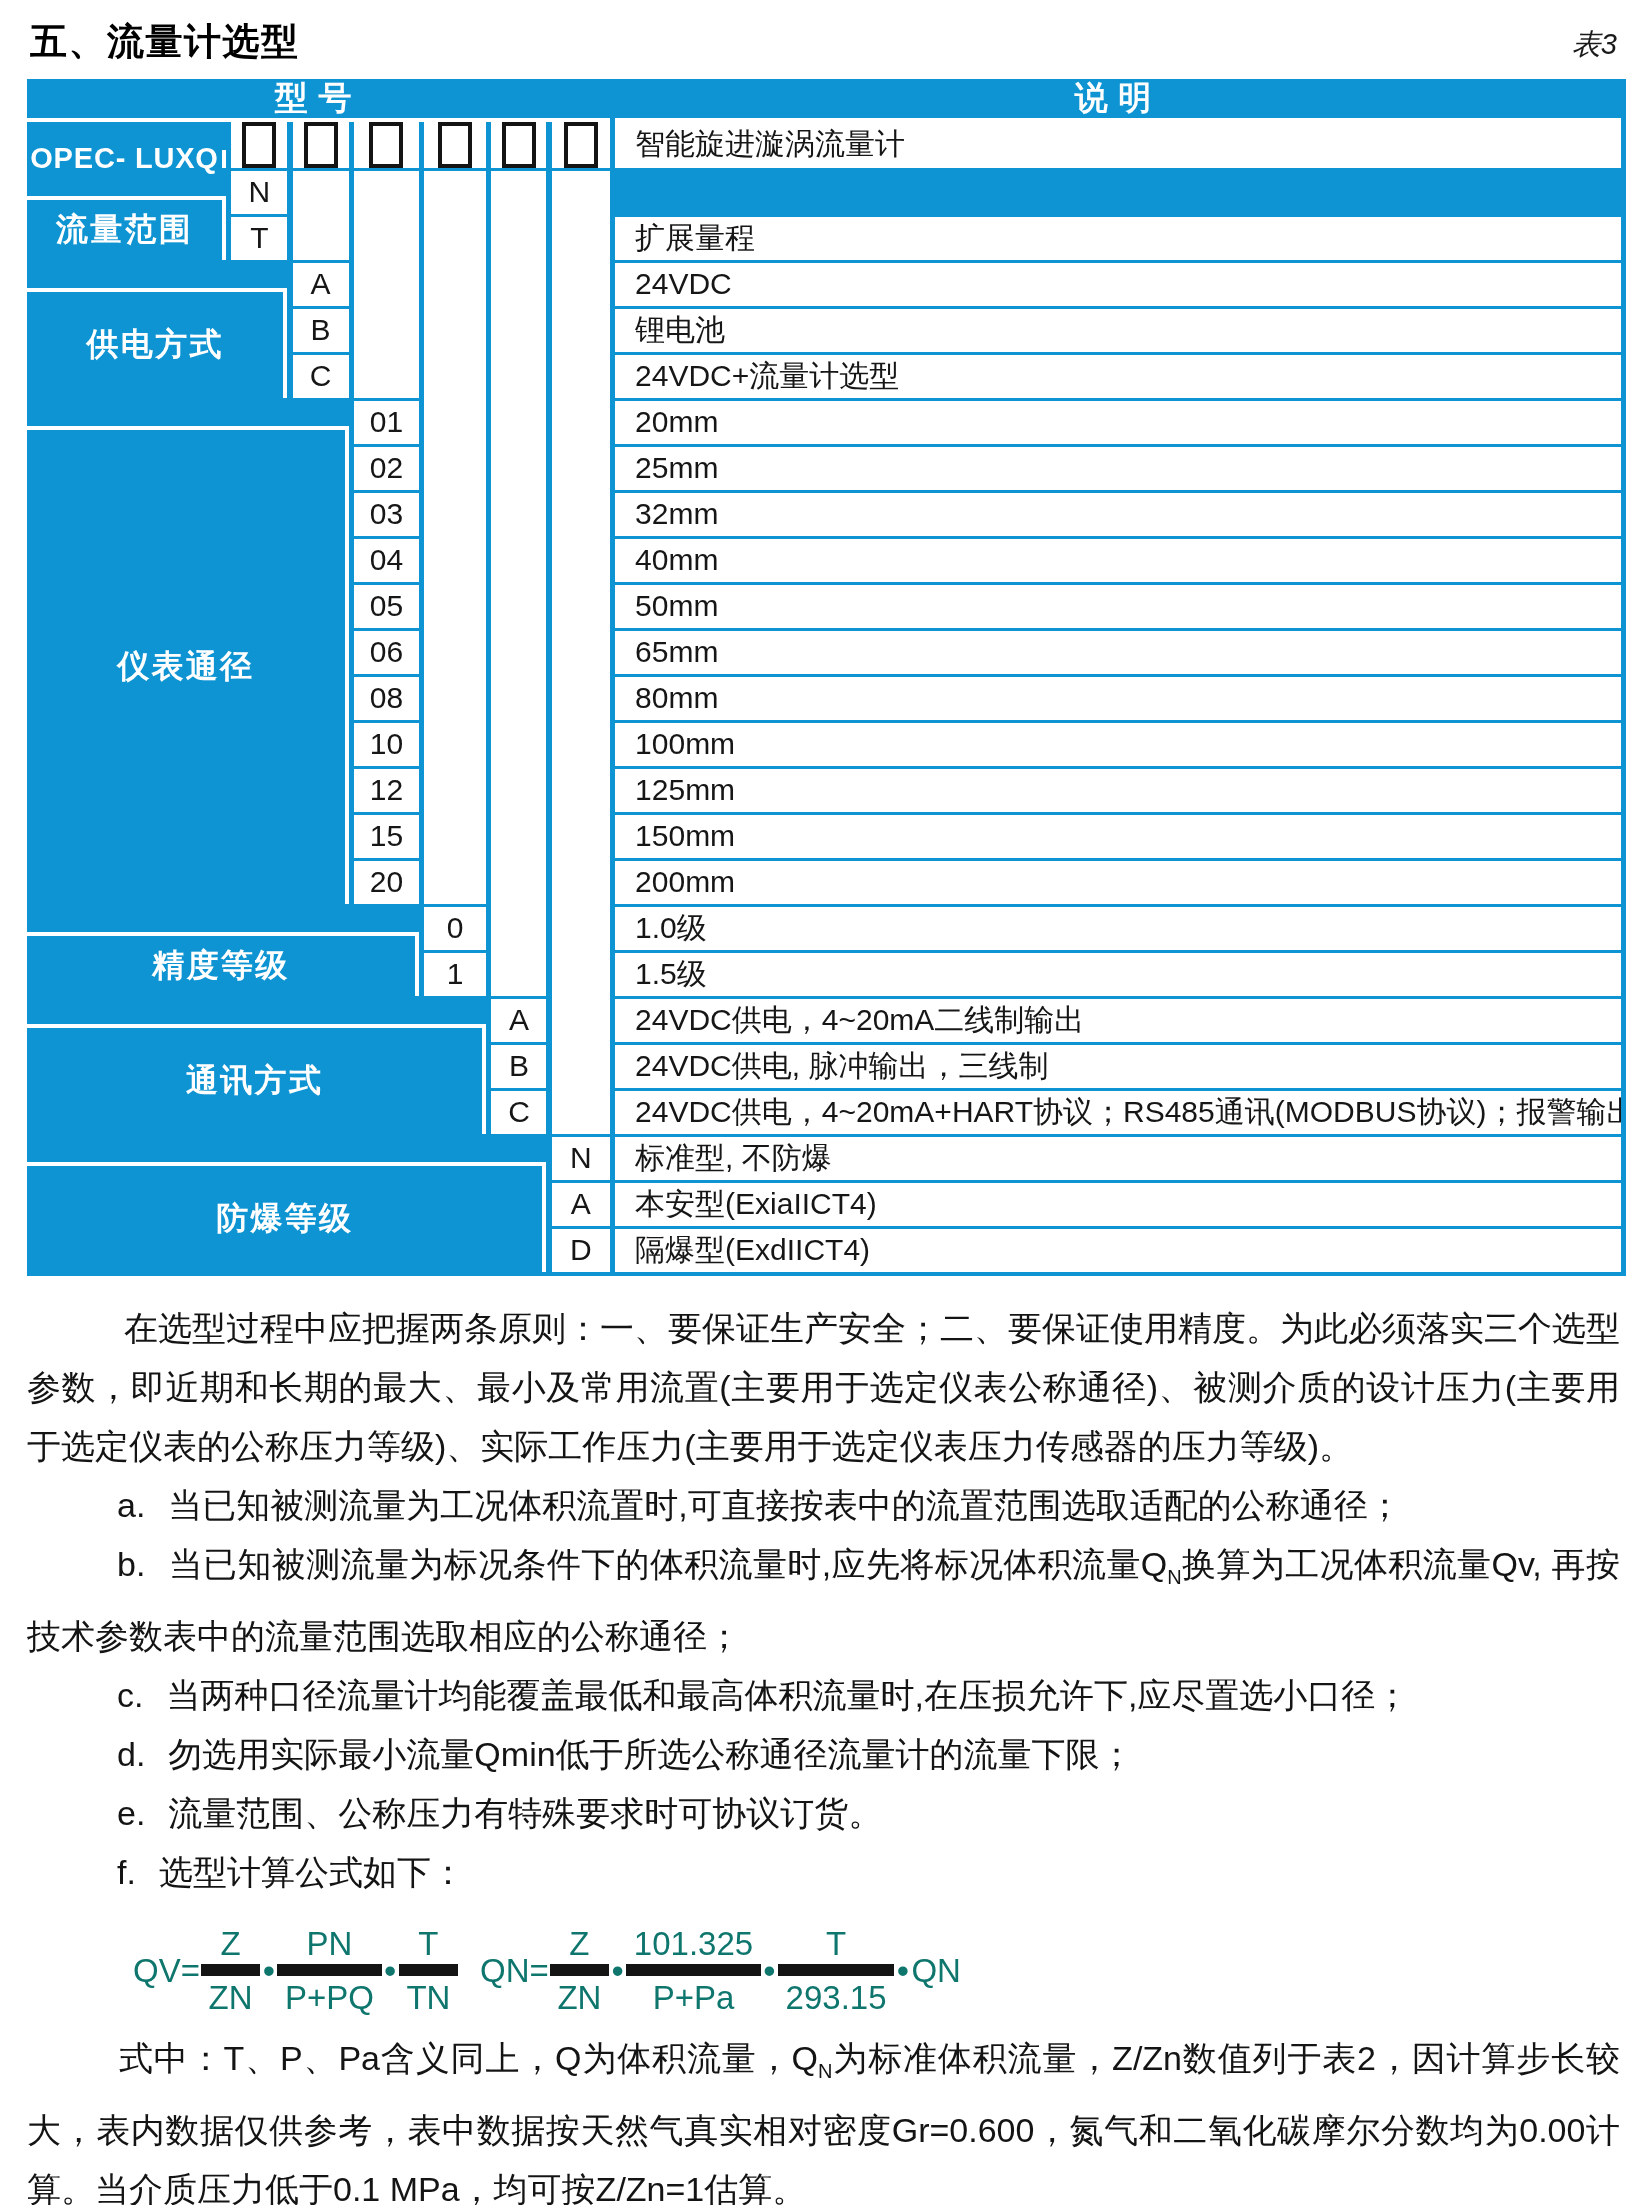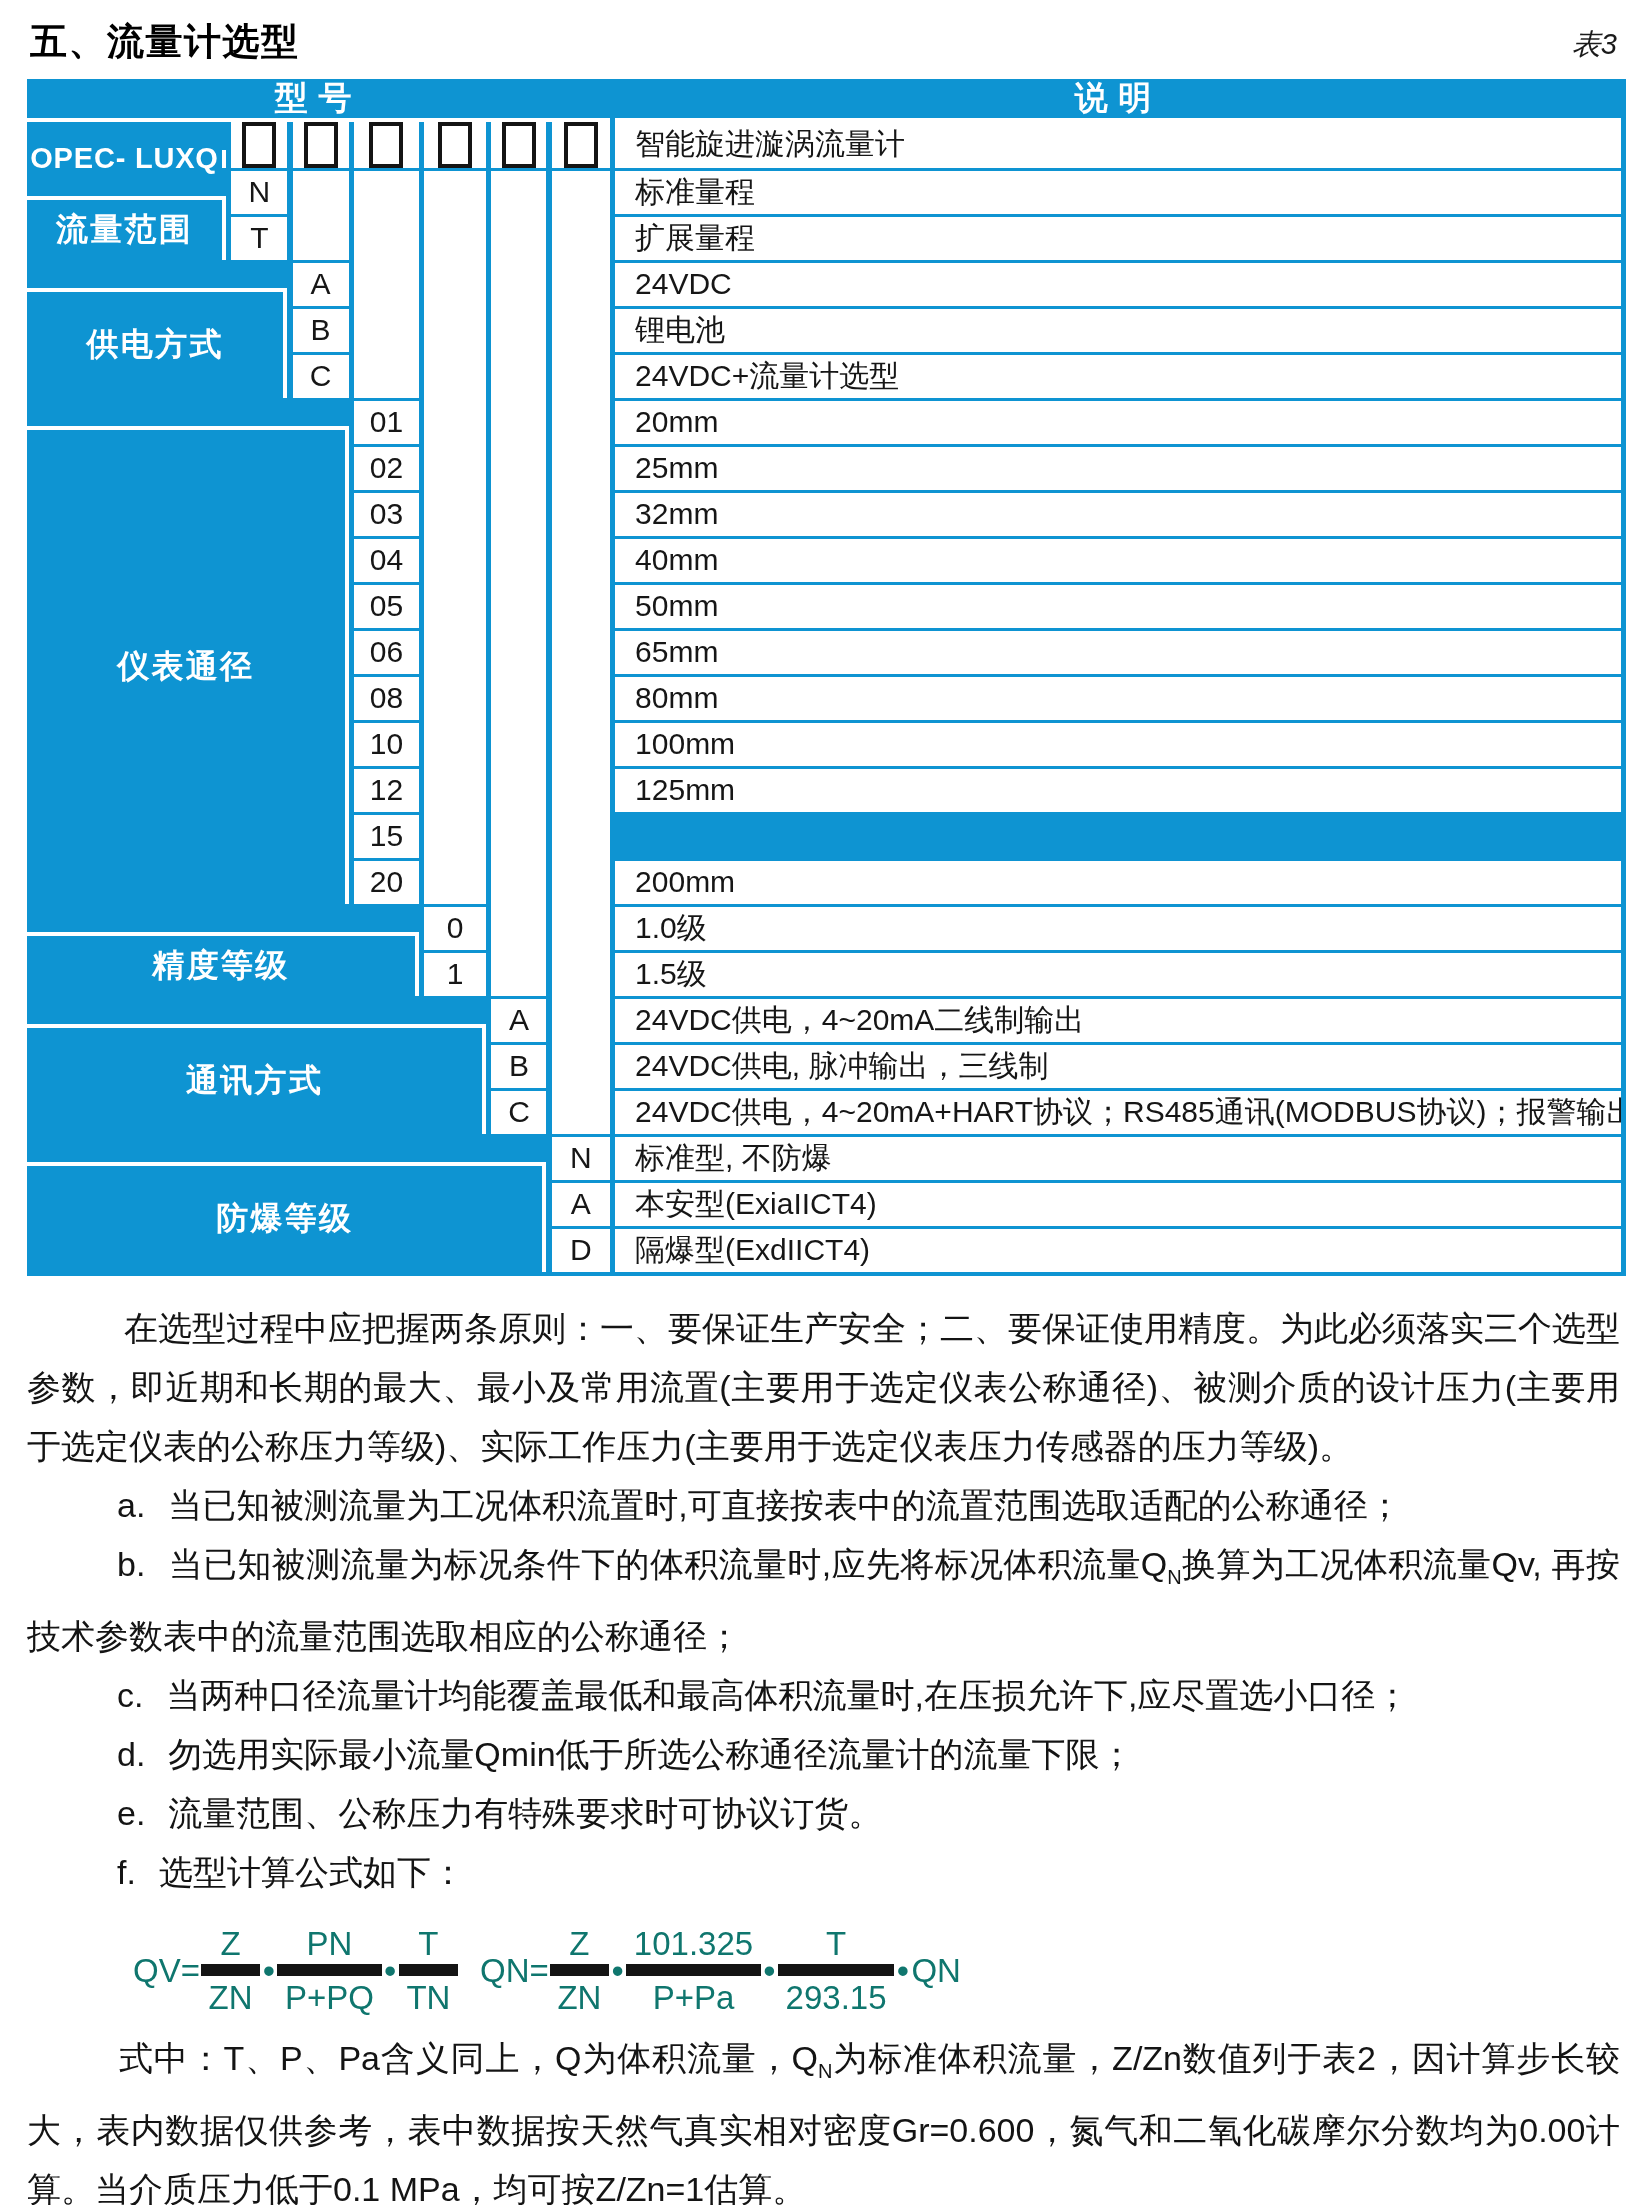--- a/index.html
+++ b/index.html
@@ -121,21 +121,20 @@
 
   <div class="strip" style="grid-area:3/3/5/4"></div>
   <div class="strip" style="grid-area:3/4/8/5"></div>
   <div class="strip" style="grid-area:3/5/19/6"></div>
   <div class="strip" style="grid-area:3/6/21/7"></div>
   <div class="strip" style="grid-area:3/7/24/8"></div>
 
   <div class="lbl sec" style="grid-area:3/1/5/2">流量范围</div>
   <div class="code" style="grid-area:3/2/4/3">N</div>
   <div class="code" style="grid-area:4/2/5/3">T</div>
-  <div class="desc" style="grid-area:3/8/4/9">标准量程</div>
   <div class="desc" style="grid-area:4/8/5/9">扩展量程</div>
 
   <div class="lbl sec" style="grid-area:5/1/8/3">供电方式</div>
   <div class="code" style="grid-area:5/3/6/4">A</div>
   <div class="code" style="grid-area:6/3/7/4">B</div>
   <div class="code" style="grid-area:7/3/8/4">C</div>
   <div class="desc" style="grid-area:5/8/6/9">24VDC</div>
   <div class="desc" style="grid-area:6/8/7/9">锂电池</div>
   <div class="desc" style="grid-area:7/8/8/9">24VDC+流量计选型</div>
 
@@ -153,20 +152,21 @@
   <div class="code" style="grid-area:18/4/19/5">20</div>
   <div class="desc" style="grid-area:8/8/9/9">20mm</div>
   <div class="desc" style="grid-area:9/8/10/9">25mm</div>
   <div class="desc" style="grid-area:10/8/11/9">32mm</div>
   <div class="desc" style="grid-area:11/8/12/9">40mm</div>
   <div class="desc" style="grid-area:12/8/13/9">50mm</div>
   <div class="desc" style="grid-area:13/8/14/9">65mm</div>
   <div class="desc" style="grid-area:14/8/15/9">80mm</div>
   <div class="desc" style="grid-area:15/8/16/9">100mm</div>
   <div class="desc" style="grid-area:16/8/17/9">125mm</div>
+  <div class="desc" style="grid-area:17/8/18/9">150mm</div>
   <div class="desc" style="grid-area:18/8/19/9">200mm</div>
 
   <div class="lbl sec" style="grid-area:19/1/21/5">精度等级</div>
   <div class="code" style="grid-area:19/5/20/6">0</div>
   <div class="code" style="grid-area:20/5/21/6">1</div>
   <div class="desc" style="grid-area:19/8/20/9">1.0级</div>
   <div class="desc" style="grid-area:20/8/21/9">1.5级</div>
 
   <div class="lbl sec" style="grid-area:21/1/24/6">通讯方式</div>
   <div class="code" style="grid-area:21/6/22/7">A</div>

